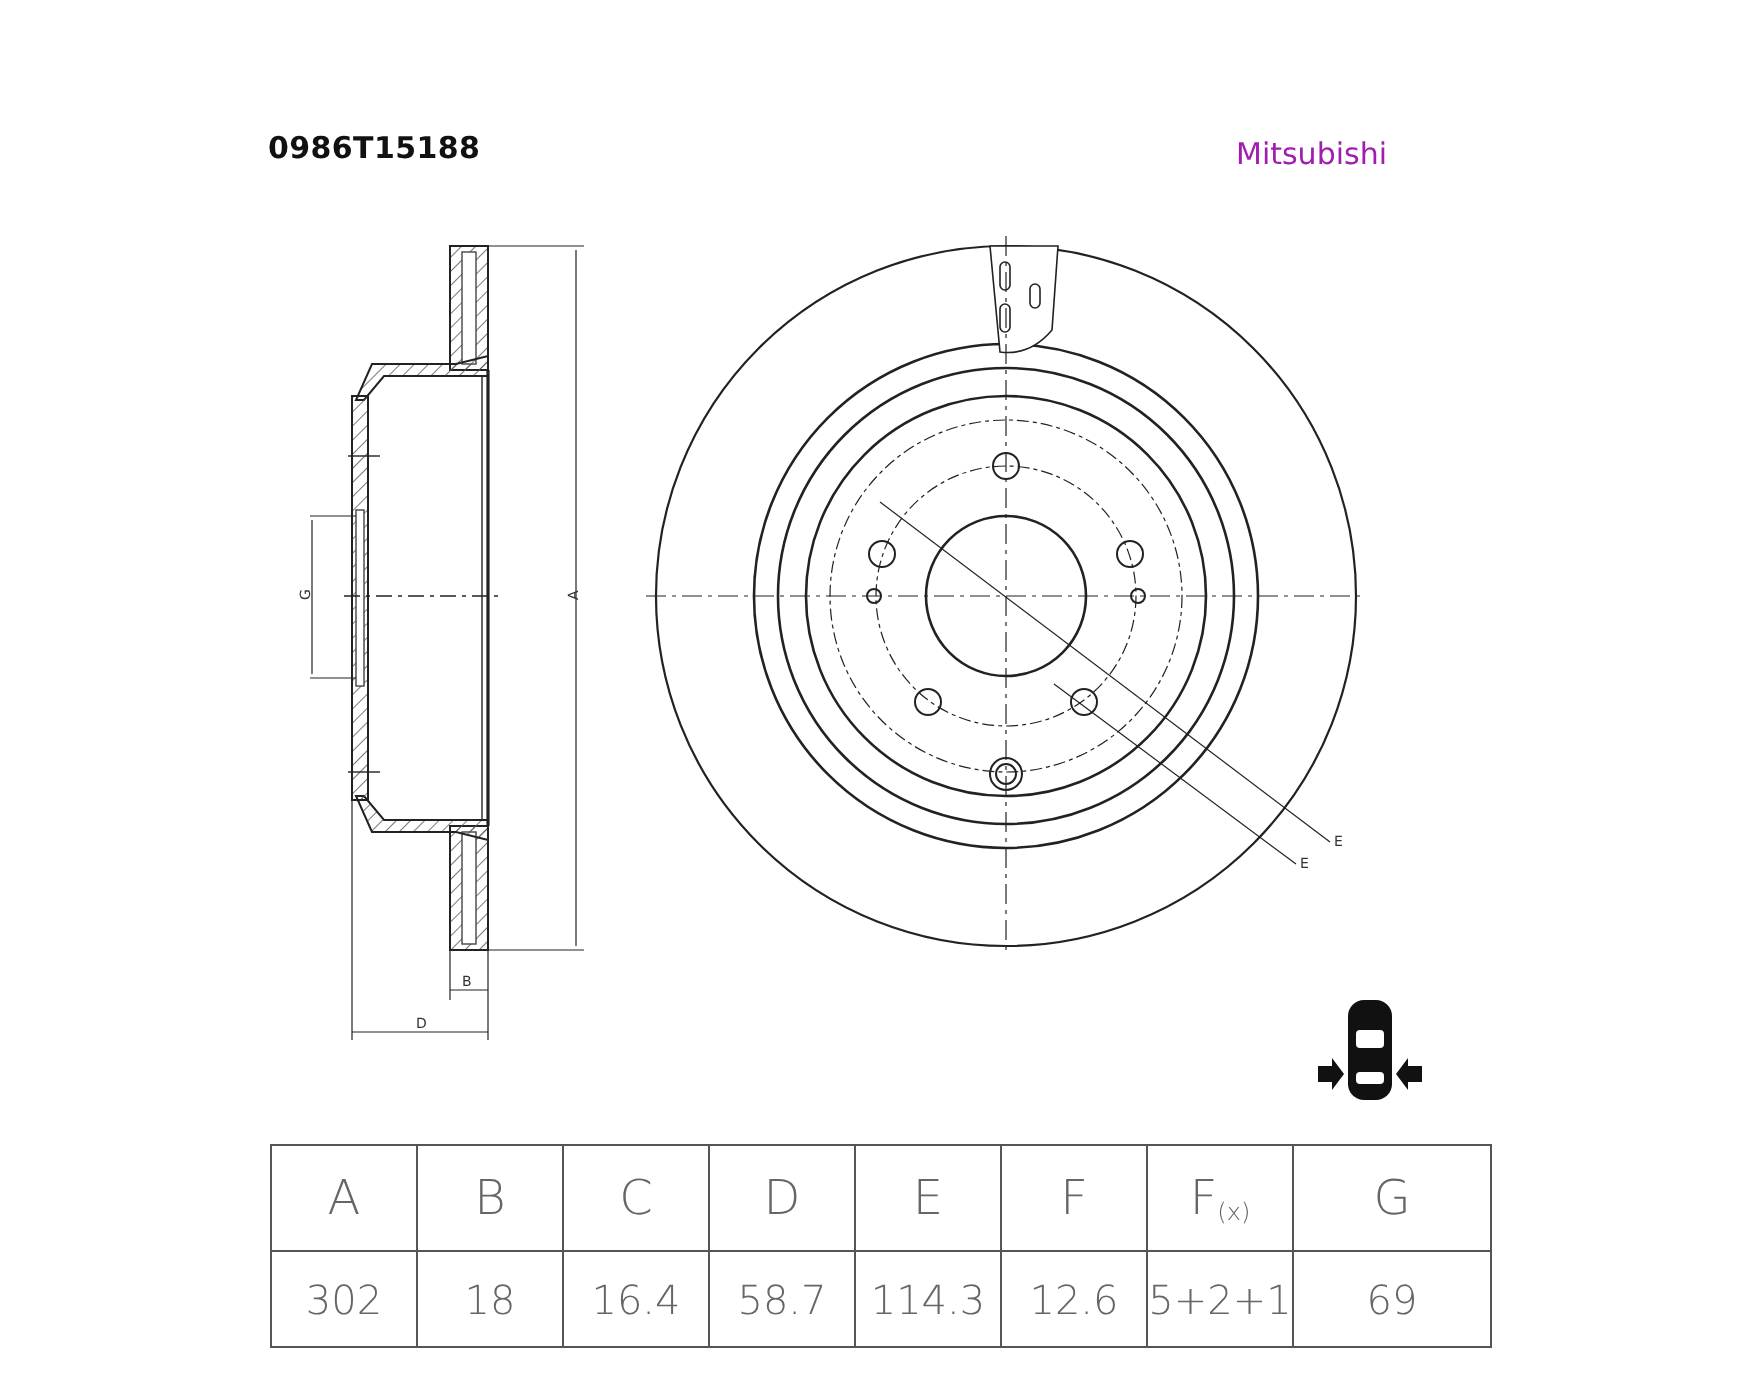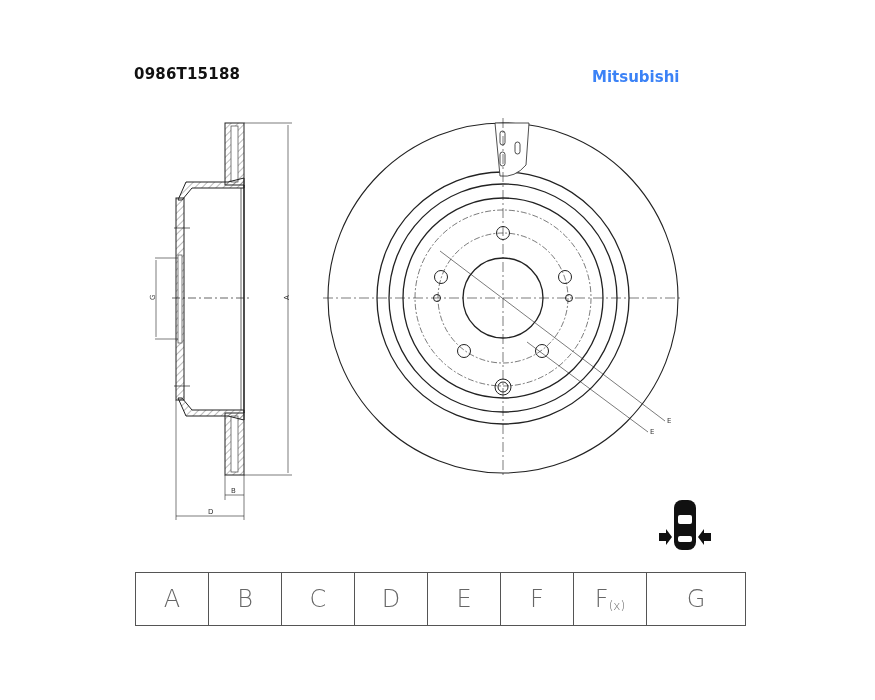--- a/index.html
+++ b/index.html
@@ -1,18 +1,18 @@
 <!DOCTYPE html>
 <html><head>
 <meta charset="utf-8">
 <style>
   html, body { margin:0; padding:0; background:#ffffff; }
   body { width:875px; height:700px; position:relative; overflow:hidden; font-family:"DejaVu Sans", sans-serif; }
   .part-number { position:absolute; left:134px; top:65px; font-size:15px; font-weight:bold; color:#111; letter-spacing:0.2px; }
-  .brand { position:absolute; left:592px; top:68px; font-size:15px; font-weight:bold; color:#3b82f6; }
+  .brand { position:absolute; left:618px; top:68px; font-size:15px; font-weight:normal; color:#a21caf; }
   svg.drawing { position:absolute; left:0; top:0; }
   .spec-table { position:absolute; left:135px; top:572px; border-collapse:collapse; }
   .spec-table td { border:1.3px solid #555; text-align:center; color:#666; font-family:"DejaVu Sans", sans-serif; font-weight:200; padding:0; }
   .spec-table tr.head td { height:52px; font-size:24px; }
   .spec-table tr.vals td { height:47px; font-size:20px; }
   .sub { font-size:12px; vertical-align:-3px; }
 </style>
 </head>
 <body>
 
@@ -119,14 +119,24 @@
       <tr class="head">
     <td style="width:72px">A</td>
     <td style="width:72px">B</td>
     <td style="width:72px">C</td>
     <td style="width:72px">D</td>
     <td style="width:72px">E</td>
     <td style="width:72px">F</td>
     <td style="width:72px"><span>F</span><span class="sub">(x)</span></td>
     <td style="width:98px">G</td>
   </tr>
+  <tr class="vals">
+    <td>302</td>
+    <td>18</td>
+    <td>16.4</td>
+    <td>58.7</td>
+    <td>114.3</td>
+    <td>12.6</td>
+    <td>5+2+1</td>
+    <td>69</td>
+  </tr>
 </tbody>
   </table>
 
 </body></html>

